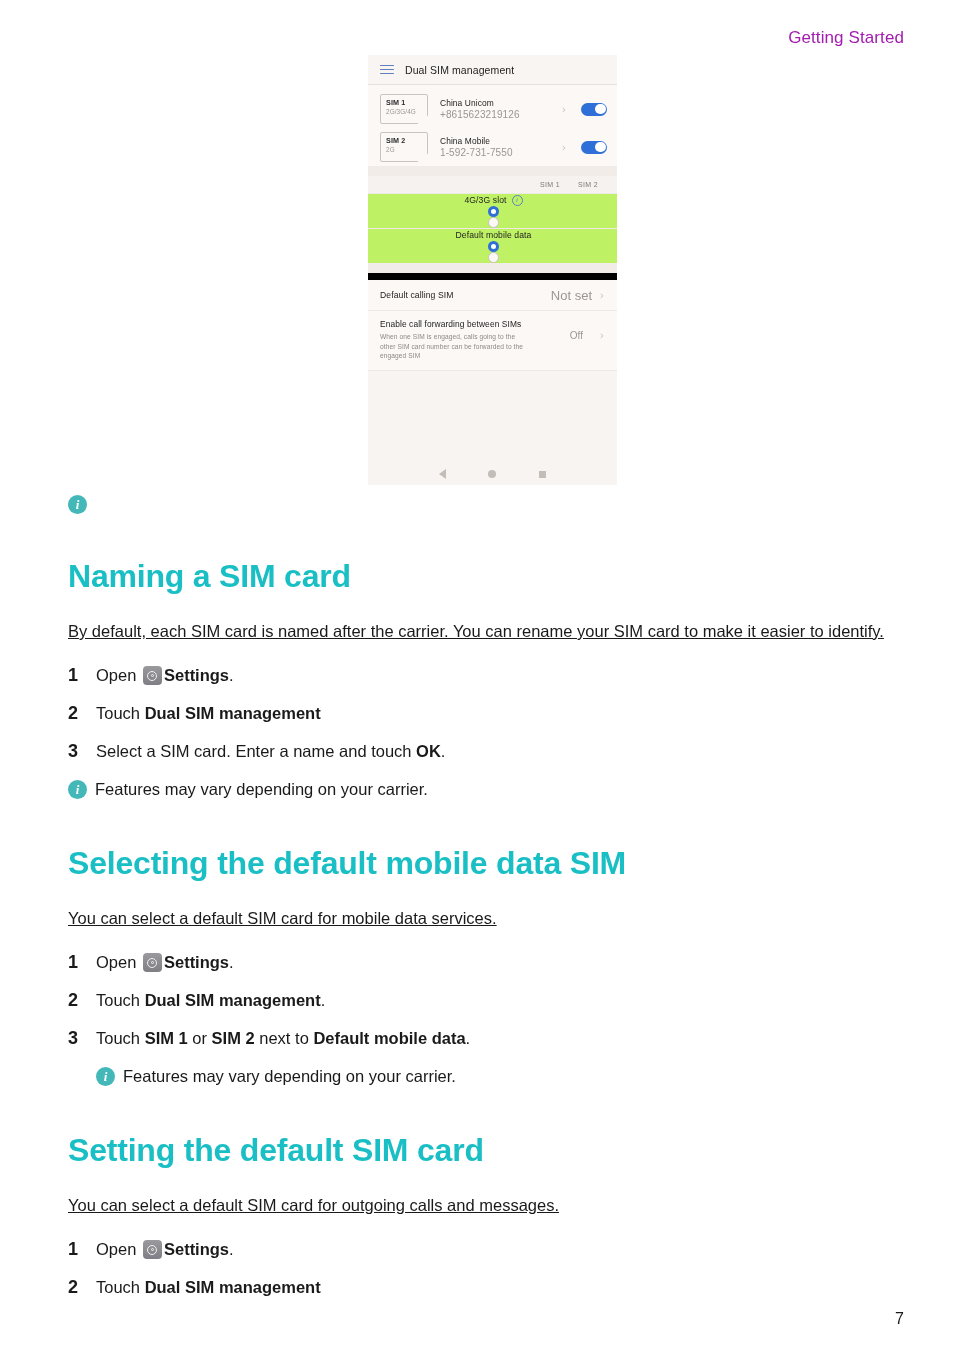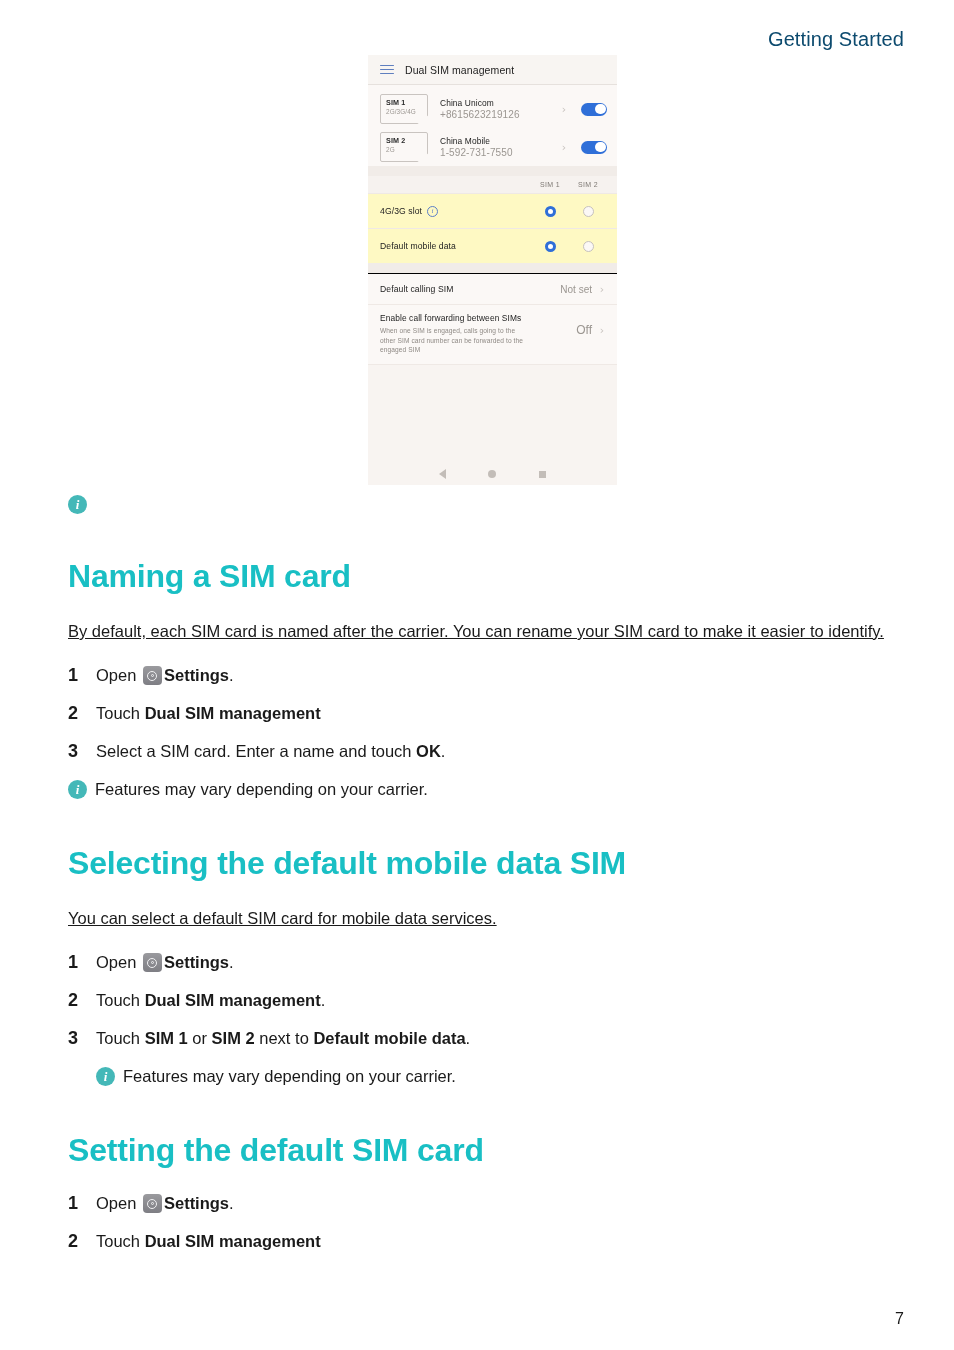--- a/index.html
+++ b/index.html
@@ -14,22 +14,22 @@
     font-family: "Liberation Sans", sans-serif;
     color: #1a1a1a;
     overflow: hidden;
   }
 
   
   .page-header {
     position: absolute;
     top: 28px;
     right: 50px;
-    font-size: 20px;
-    color: #0c4a6e;
+    font-size: 17px;
+    color: #a21caf;
     letter-spacing: 0.1px;
   }
 
   
   .phone-shot {
     position: absolute;
     left: 368px;
     top: 55px;
     width: 249px;
     height: 430px;
@@ -160,23 +160,24 @@
     text-align: center;
     font-size: 7px;
     color: #7d7873;
     letter-spacing: .3px;
   }
 
   .radio-row {
     display: flex;
     align-items: center;
     height: 34px;
-    background: #fef9c3;
+    background: #bef264;
     padding: 0 10px 0 12px;
     border-top: 1px solid #efe9e5;
+    flex-direction: column;
   }
   .radio-row .lbl {
     flex: 1;
     font-size: 8.6px;
     color: #232323;
     display: flex;
     align-items: center;
     letter-spacing: .1px;
   }
   .iicon {
@@ -211,30 +212,30 @@
     border: 3px solid #2f6fd8;
     background: #ffffff;
   }
 
   .plain-row {
     display: flex;
     align-items: center;
     height: 30px;
     background: #fbf8f6;
     padding: 0 8px 0 12px;
-    border-top: 1px solid #000000;
+    border-top: 7px solid #000000;
   }
   .plain-row .lbl {
     flex: 1;
     font-size: 8.6px;
     color: #232323;
     letter-spacing: .1px;
   }
   .plain-row .val {
-    font-size: 10px;
+    font-size: 13px;
     color: #9b9691;
     margin-right: 3px;
   }
 
   .fwd-row {
     display: flex;
     align-items: flex-start;
     background: #fbf8f6;
     padding: 7px 8px 9px 12px;
     border-top: 1px solid #efe9e5;
@@ -254,23 +255,23 @@
     margin-top: 2px;
     max-width: 152px;
     letter-spacing: .1px;
   }
   .fwd-right {
     display: flex;
     align-items: center;
     padding-top: 11px;
   }
   .fwd-right .val {
-    font-size: 12px;
+    font-size: 10px;
     color: #9b9691;
-    margin-right: 3px;
+    margin-right: 12px;
   }
 
   .ps-blank {
     background: #faf6f3;
     flex: 1;
     border-top: 1px solid #efe9e5;
   }
   .ps-navbar {
     position: absolute;
     bottom: 6px;
@@ -551,20 +552,21 @@
       <span class="num">3</span>
       <span class="txt"><span>Touch </span><span class="b">SIM 1</span><span> or </span><span class="b">SIM 2</span><span> next to </span><span class="b">Default mobile data</span><span>.</span></span>
     </li>
   </ol>
   <div class="note indent">
     <span class="infoic">i</span>
     <span>Features may vary depending on your carrier.</span>
   </div>
 
   <h1 class="sec">Setting the default SIM card</h1>
+  <p class="body">You can select a default SIM card for outgoing calls and messages.</p>
   <ol class="steps">
     <li>
       <span class="num">1</span>
       <span class="txt"><span>Open </span><span class="settings-ic"></span><span class="b">Settings</span><span>.</span></span>
     </li>
     <li>
       <span class="num">2</span>
       <span class="txt"><span>Touch </span><span class="b">Dual SIM management</span><span></span></span>
     </li>
   </ol>

